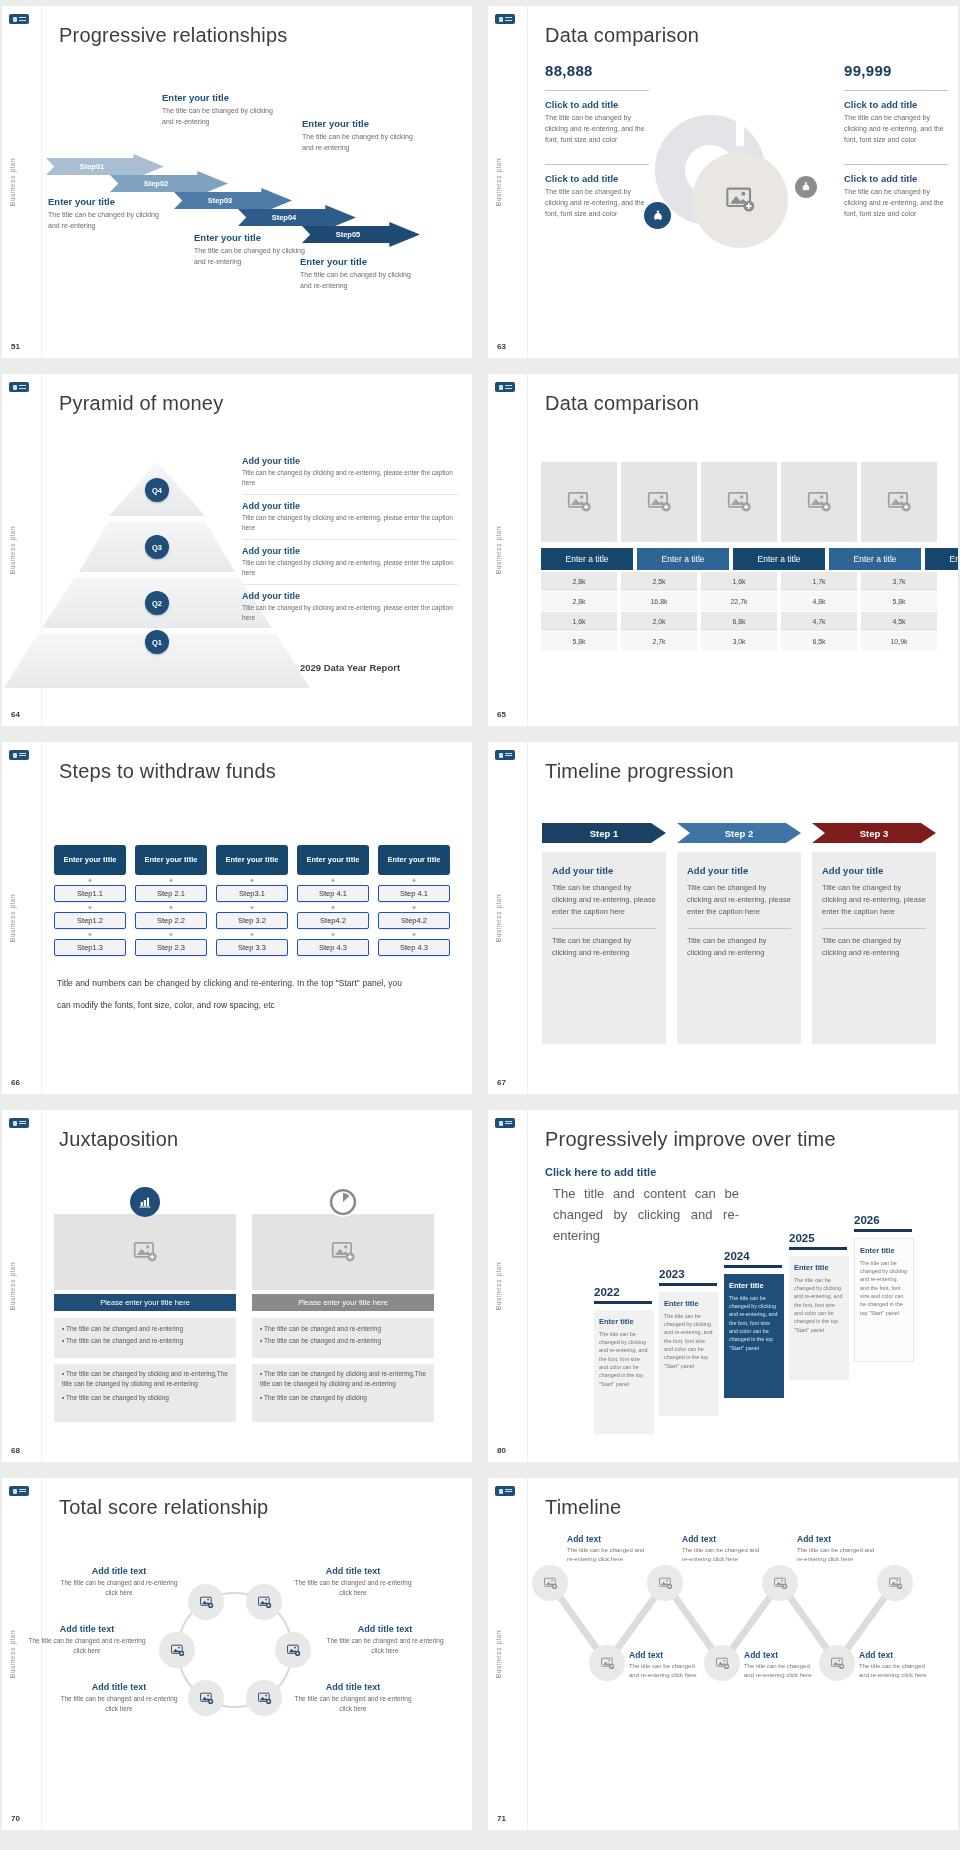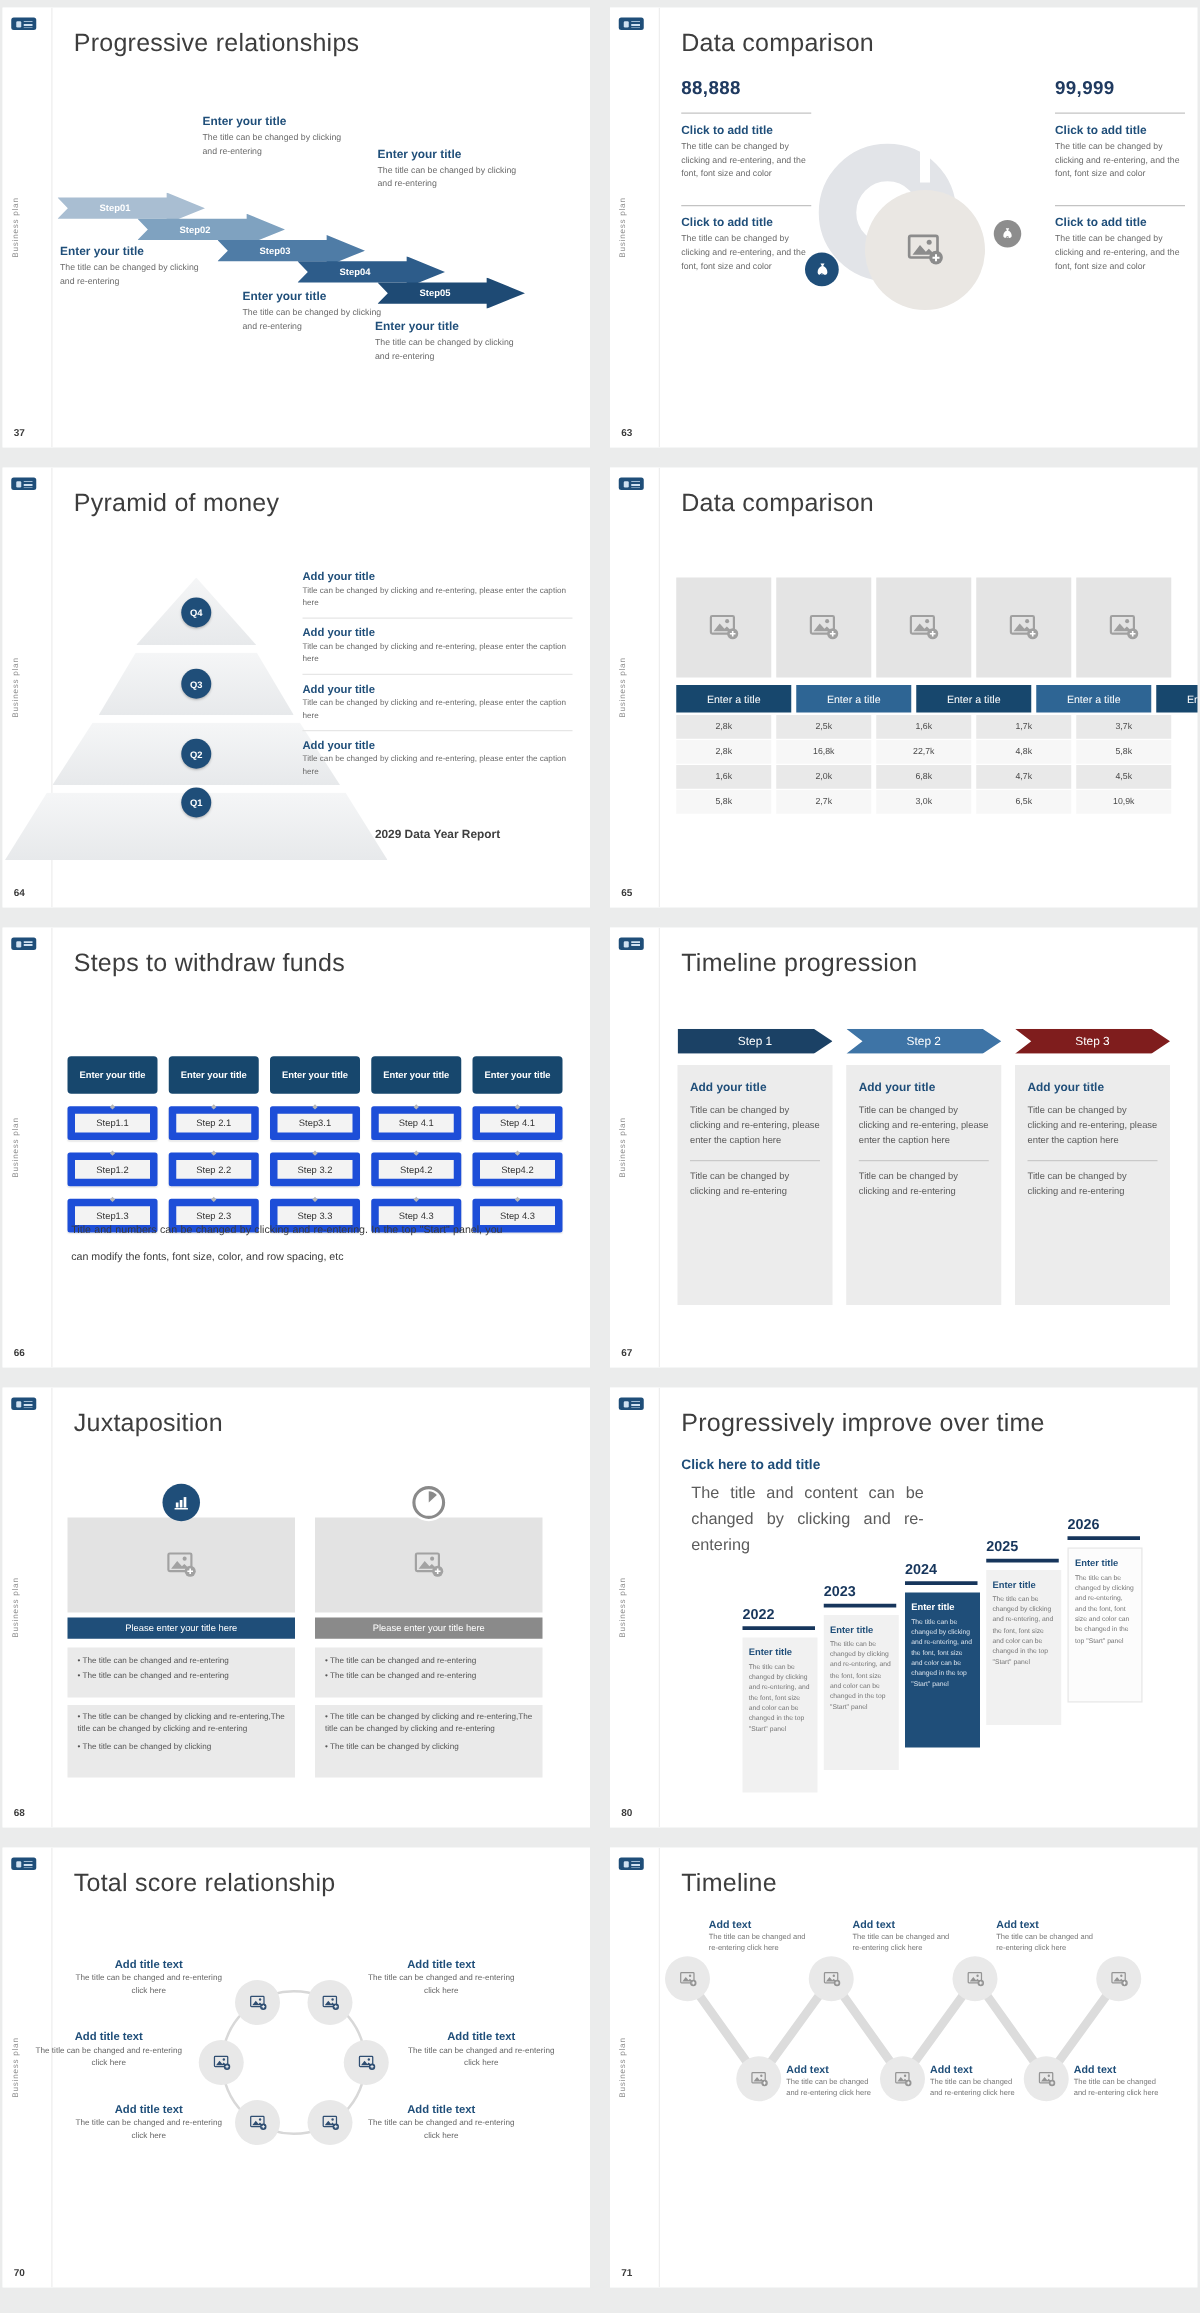--- a/index.html
+++ b/index.html
@@ -39,25 +39,25 @@
 
 .s65row{position:absolute;left:53px;display:flex;gap:4px}
 .s65img{width:76px;height:80px;background:#e4e4e4;display:flex;align-items:center;justify-content:center}
 .s65h{width:92px;height:22px;display:flex;align-items:center;justify-content:center;color:#fff;font-weight:normal;font-size:8.5px}
 .s65h.odd{background:#17476d}.s65h.even{background:#2e6594}
 .s65d{width:76px;height:19px;display:flex;align-items:center;justify-content:center;font-size:7px;color:#4a4a4a}
 .r13 .s65d{background:#e9e9e9}.r24 .s65d{background:#f7f7f7}
 
 .s66c{position:absolute;top:103px;width:72px;display:flex;flex-direction:column;align-items:center}
 .s66h{width:72px;height:30px;background:#17476d;border-radius:3px;display:flex;align-items:center;justify-content:center;text-align:center;color:#fff;font-weight:bold;font-size:7.5px;line-height:1.25}
-.s66b{position:relative;width:72px;height:27px;margin-top:10px;background:#f3f3f3;border:6px solid #1d4ed8;border-radius:2px;box-shadow:0 1px 1px rgba(0,0,0,.08);display:flex;align-items:center;justify-content:center;font-size:7.5px;color:#333}
+.s66b{position:relative;width:72px;height:17px;margin-top:10px;background:#f3f3f3;border:1px solid #1d4ed8;border-radius:2px;box-shadow:0 1px 1px rgba(0,0,0,.08);display:flex;align-items:center;justify-content:center;font-size:7.5px;color:#333}
 .s66b::before{content:"";position:absolute;top:-7px;left:50%;width:3px;height:3px;background:#b5b5b5;transform:translateX(-50%) rotate(45deg)}
 .s66note{position:absolute;left:55px;top:230px;width:345px;font-size:8.5px;color:#3a3a3a;line-height:2.6;text-align:justify}
 
-.s67a{position:absolute;top:81px;width:124px;height:20px;display:flex;align-items:center;justify-content:center;color:#fff;font-weight:normal;font-size:9.5px}
+.s67a{position:absolute;top:81px;width:124px;height:20px;display:flex;align-items:center;justify-content:center;color:#fff;font-weight:bold;font-size:9.5px}
 .a-first{clip-path:polygon(0 0,calc(100% - 15px) 0,100% 50%,calc(100% - 15px) 100%,0 100%)}
 .a-notch{clip-path:polygon(0 0,calc(100% - 15px) 0,100% 50%,calc(100% - 15px) 100%,0 100%,13px 50%)}
 .s67p{position:absolute;top:110px;width:124px;height:192px;background:#ececec;padding:13px 10px}
 .s67p h4{font-size:9.5px}
 .s67p p{font-size:7.5px;color:#5c5c5c;line-height:1.6;margin-top:6px}
 .s67hr{border:none;border-top:1px solid #c9c9c9;margin:10px 0 4px}
 
 .s68circle{position:absolute;width:30px;height:30px;border-radius:50%;display:flex;align-items:center;justify-content:center;z-index:2}
 .s68img{position:absolute;width:182px;height:76px;background:#e3e3e3;display:flex;align-items:center;justify-content:center}
 .s68ban{position:absolute;width:182px;height:17px;display:flex;align-items:center;justify-content:center;color:#fff;font-weight:normal;font-size:7.5px}
@@ -112,21 +112,21 @@
   </defs>
 </svg>
 
 <section class="slide" style="left:2px;top:6px">
   <div class="sidebar">
     <div class="logo">
         <i class="la"></i>
         <i class="lb"></i>
       </div>
     <span class="vlabel">Business plan</span>
-    <span class="pnum">37</span>
+    <span class="pnum">51</span>
   </div>
   <h2 class="stitle">Progressive relationships</h2>
   <div class="s62a" style="left:44px;top:148px;background:#a9bed2">
       <span>Step01</span>
     </div>
   <div class="s62a" style="left:108px;top:165px;background:#7fa2c0">
       <span>Step02</span>
     </div>
   <div class="s62a" style="left:172px;top:182px;background:#4f7ca6">
       <span>Step03</span>

